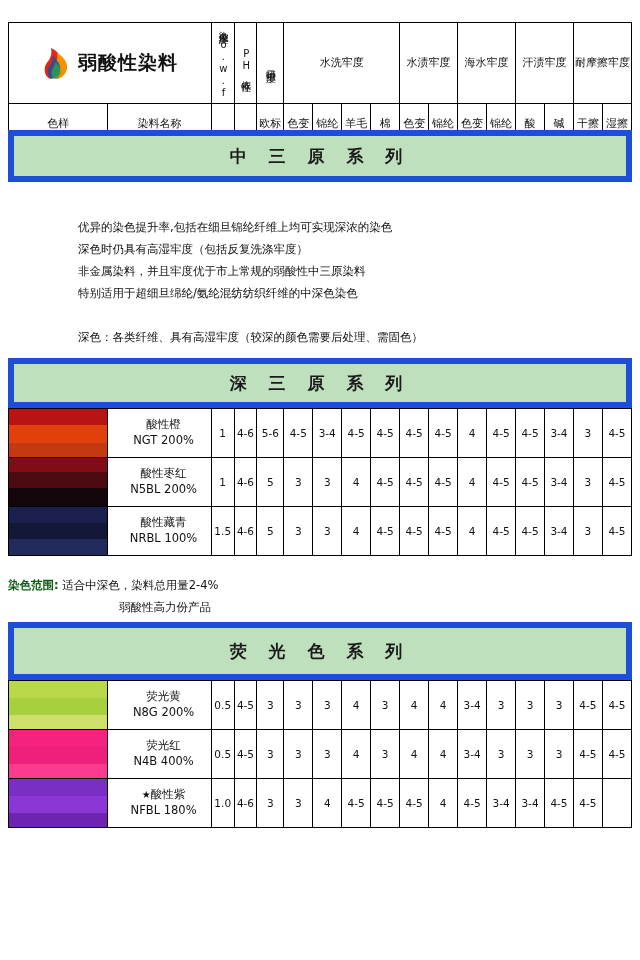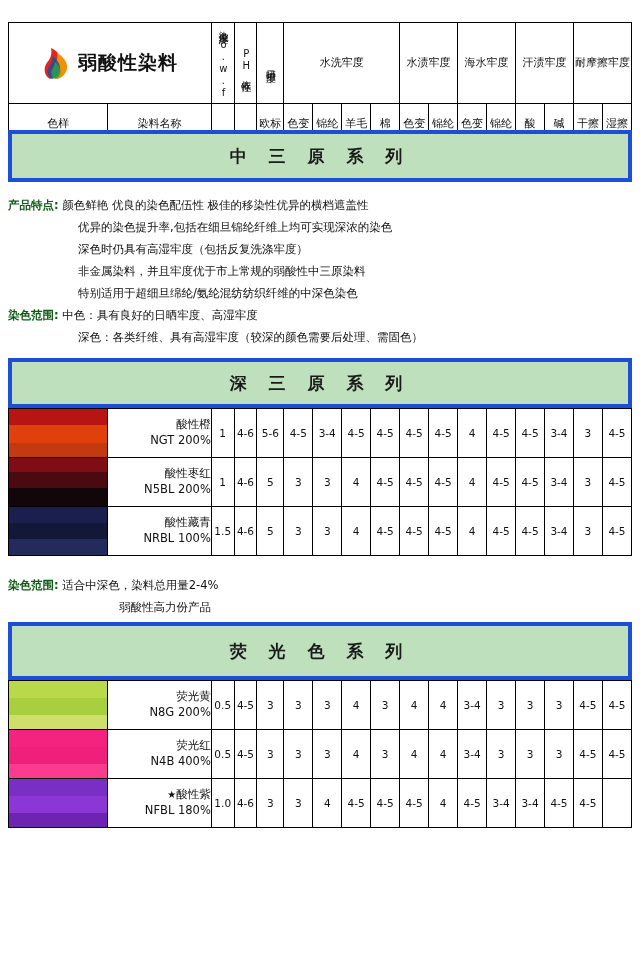--- a/index.html
+++ b/index.html
@@ -39,21 +39,21 @@
     line-height:1.05;
     white-space:nowrap;
   }
   .grp{font-size:12px;}
   .sub{font-size:11px;}
 
   
   .series{
     position:absolute;left:8px;width:624px;
     background:#bfe0bd;
-    border:4px solid #1d4ed8;
+    border:6px solid #1d4ed8;
     box-sizing:border-box;
     font-size:17px;
     font-weight:bold;
     letter-spacing:8px;
     color:#1a1a1a;
     display:flex;align-items:center;justify-content:center;
   }
 
   
   .note{position:absolute;font-size:11.5px;color:#111;white-space:nowrap;}
@@ -70,21 +70,21 @@
     border:1px solid #000;
     text-align:center;
     vertical-align:middle;
     font-size:10.5px;
     padding:0;
     height:48px;
   }
   .dt td.swatch{padding:0;border:1px solid #000;}
   .sw{width:100%;height:48px;display:block;}
   .dt td.nm{
-    text-align:right;padding-left:8px;font-size:11.5px;line-height:1.35;
+    text-align:center;padding-left:8px;font-size:11.5px;line-height:1.35;
   }
   .star{font-size:10px;}
 </style>
 </head>
 <body>
 
 <div class="page">
 
   <table class="hdr" style="height:100px;">
     <colgroup>
@@ -147,33 +147,25 @@
       <td class="sub">干擦</td>
       <td class="sub">湿擦</td>
     </tr>
   </tbody>
     </table>
 
   <div class="series" style="top:130px;height:52px;">
     <span>中 三 原 系 列</span>
   </div>
 
-  <div class="note" style="left:8px;top:198px;">
-    <span class="note-lbl">产品特点:</span>
-    <span>颜色鲜艳       优良的染色配伍性         极佳的移染性优异的横档遮盖性</span>
-  </div>
   <div class="note" style="left:78px;top:220px;">优异的染色提升率,包括在细旦锦纶纤维上均可实现深浓的染色</div>
   <div class="note" style="left:78px;top:264px;">非金属染料，并且牢度优于市上常规的弱酸性中三原染料</div>
   <div class="note" style="left:78px;top:242px;">深色时仍具有高湿牢度（包括反复洗涤牢度）</div>
   <div class="note" style="left:78px;top:286px;">特别适用于超细旦绵纶/氨纶混纺纺织纤维的中深色染色</div>
 
-  <div class="note" style="left:8px;top:308px;">
-    <span class="note-lbl2">染色范围:</span>
-    <span>中色：具有良好的日晒牢度、高湿牢度</span>
-  </div>
   <div class="note" style="left:78px;top:330px;">深色：各类纤维、具有高湿牢度（较深的颜色需要后处理、需固色）</div>
 
   <div class="series" style="top:358px;height:50px;">
     <span>深 三 原 系 列</span>
   </div>
 
   <table class="dt" style="top:408px;">
     <colgroup>
       <col style="width:96px">
         <col style="width:100px">

